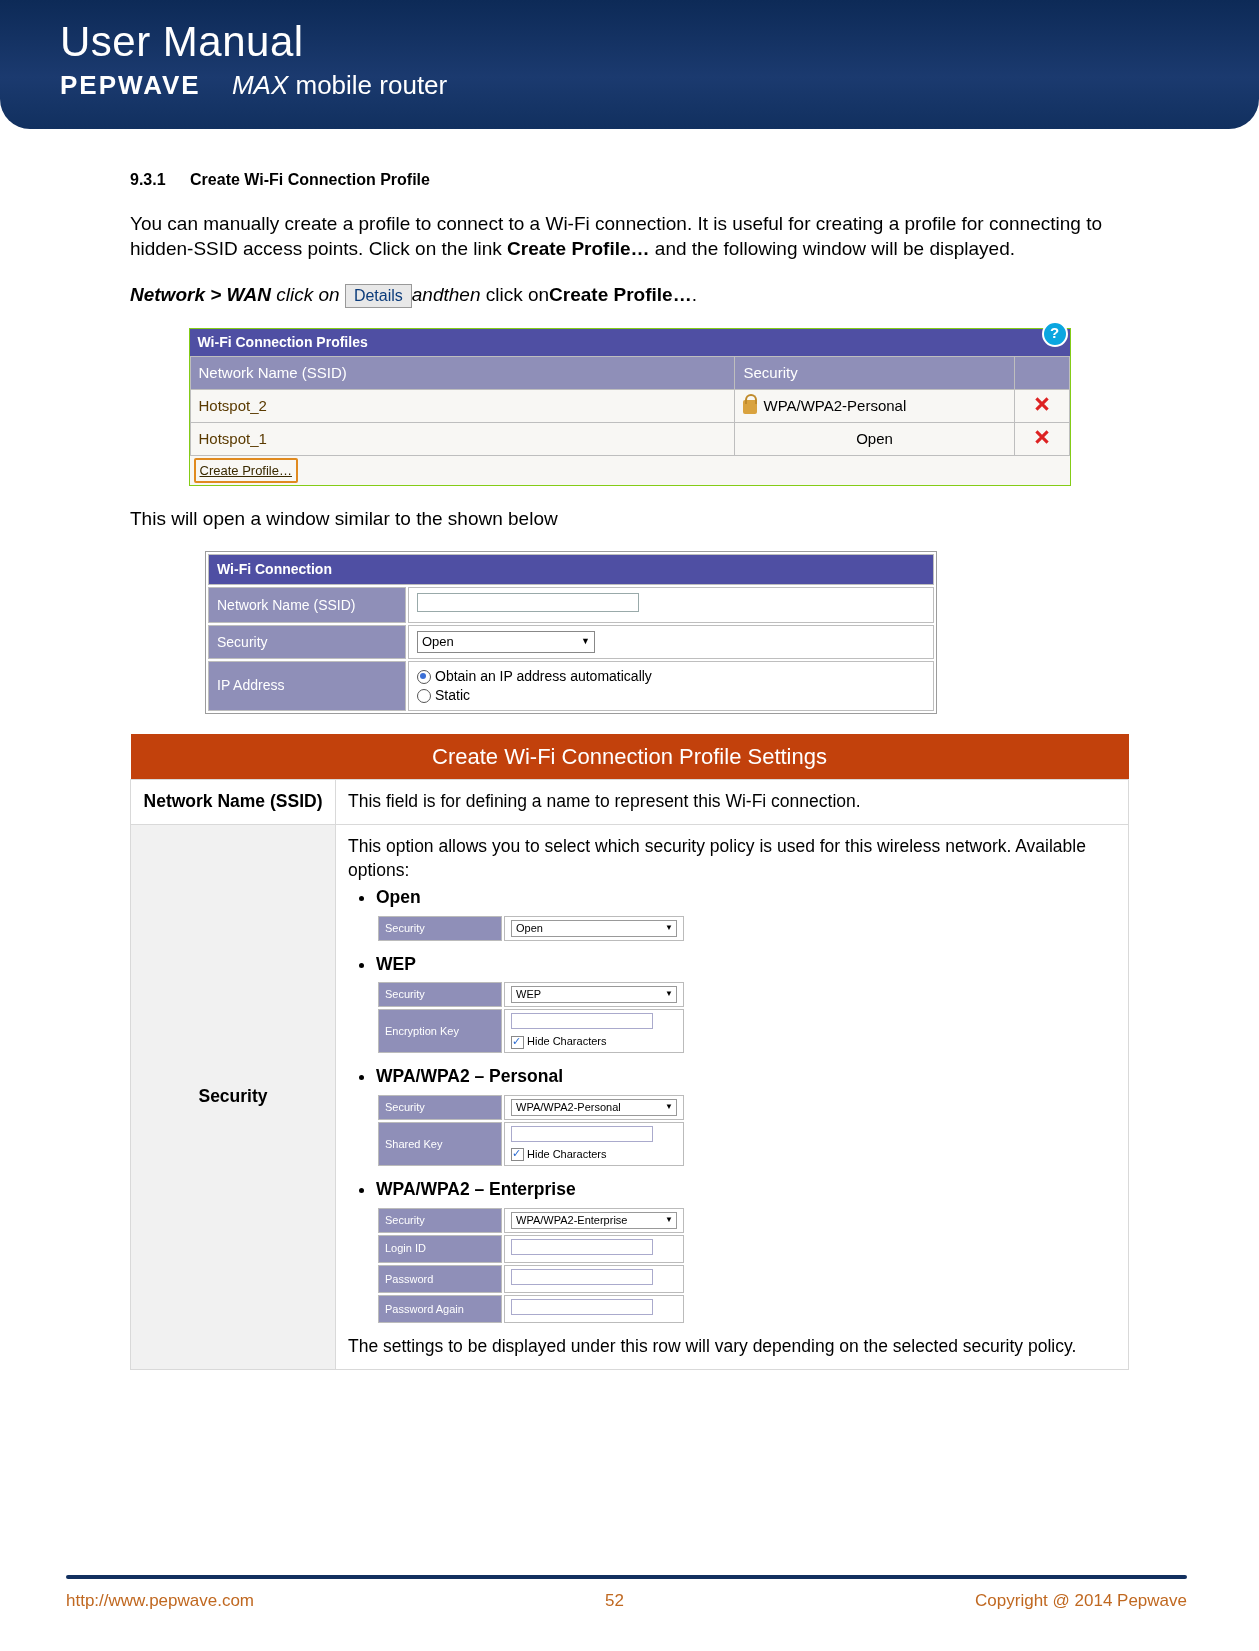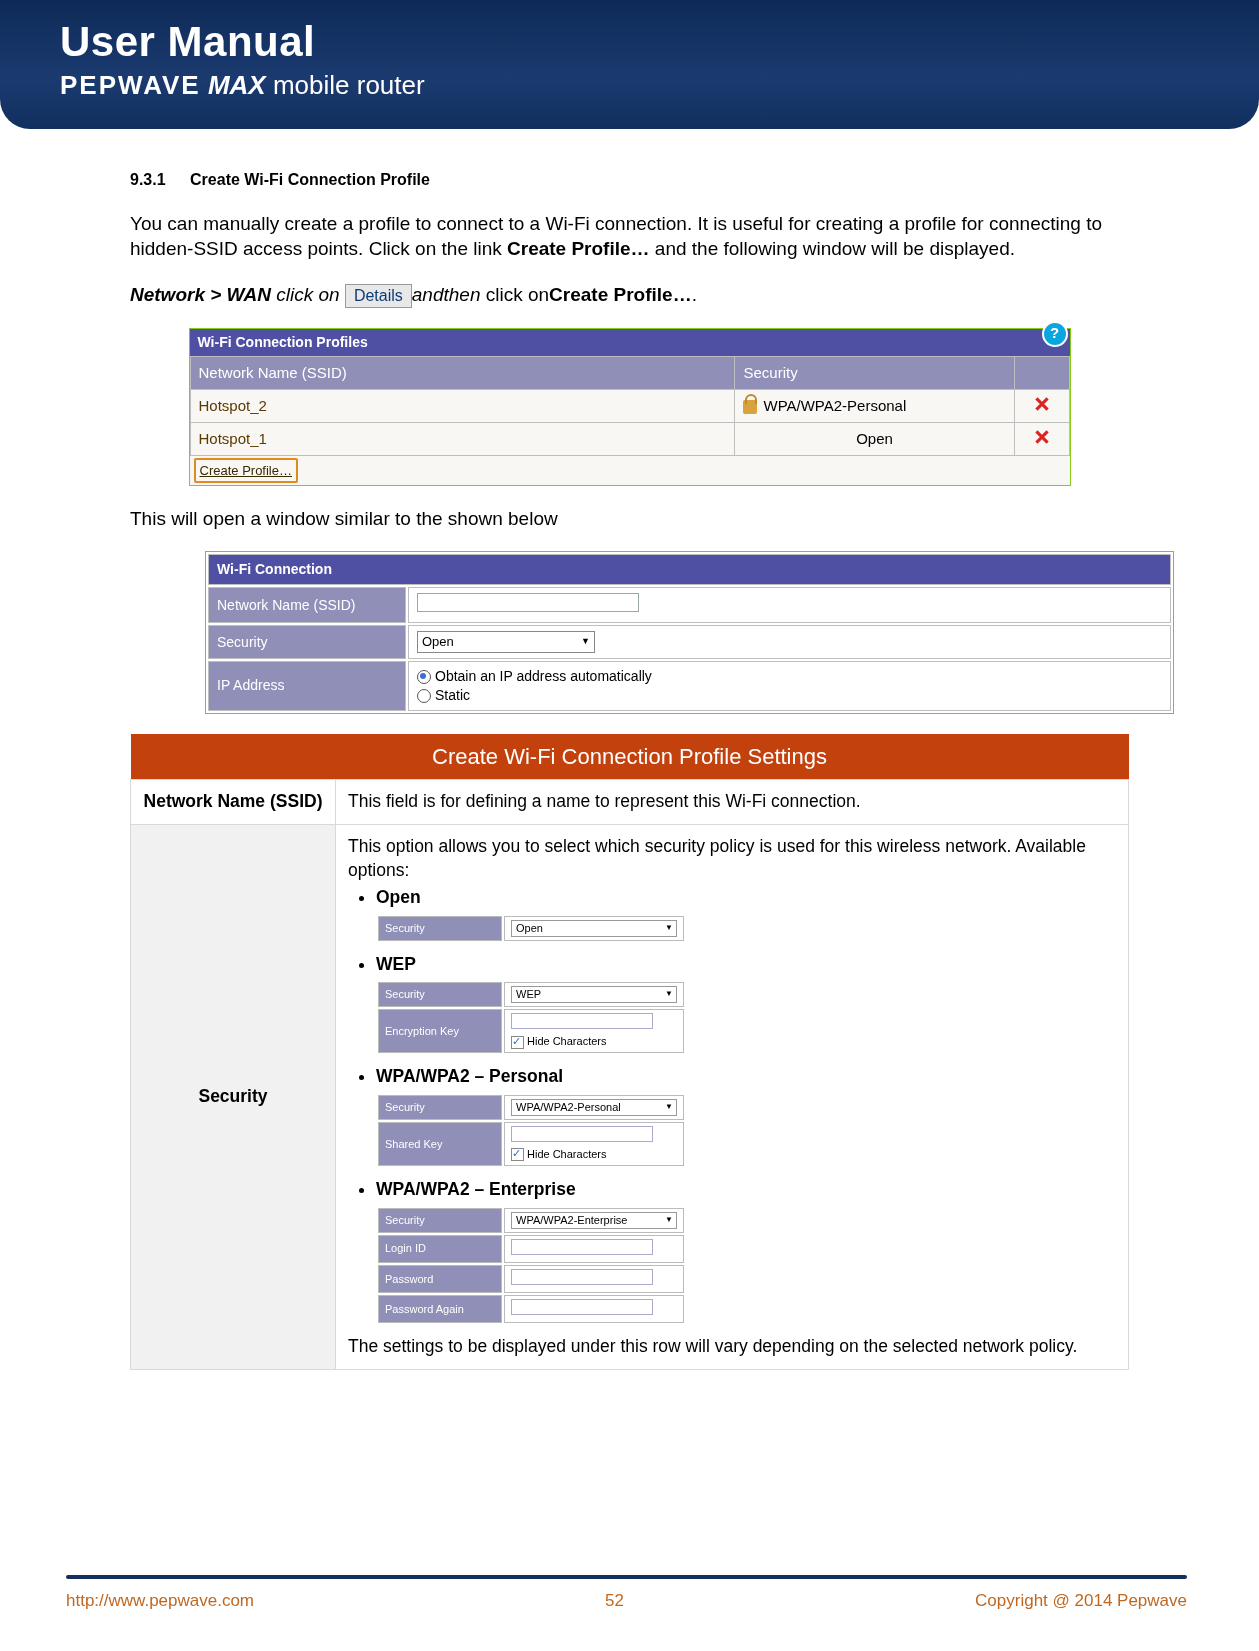--- a/index.html
+++ b/index.html
@@ -1,41 +1,41 @@
 <!DOCTYPE html>
 <html><head>
 <meta charset="utf-8">
 <style>
   body { margin:0; font-family: Arial, Helvetica, sans-serif; background:#fff; color:#000; }
   .page { width:1259px; margin:0 auto; background:#fff; position:relative; min-height:1651px; }
   .banner { background: linear-gradient(to bottom, #0d2a57 0%, #1b3a6f 60%, #11305f 100%); color:#fff; padding:18px 30px 28px 60px; border-radius:0 0 30px 30px; position:relative; margin:0 0 0 0;}
   .banner-outer { background:#fff; padding-top:0; }
   .banner::after { content:""; position:absolute; right:-10px; top:-10px; width:20px; height:20px; }
-  .um-title { font-size:42px; font-weight:bold; letter-spacing:0.5px; }
+  .um-title { font-size:42px; font-weight:normal; letter-spacing:0.5px; }
   .um-sub { font-size:26px; font-weight:normal; margin-top:4px; }
   .um-sub b { font-weight:bold; letter-spacing:2px; }
-  .um-sub i { font-style:italic; font-weight:bold; }
+  .um-sub i { font-style:italic; font-weight:normal;margin-left:24px; }
   .content { padding: 30px 130px 0 130px; font-size:19px; line-height:1.35; }
   h2.sec { font-size:16px; margin:10px 0 12px 0; }
   .sec-num { display:inline-block; margin-right:20px; }
   p { margin:20px 0; }
   .details-btn { display:inline-block; background:#e8e8e8; border:1px solid #999; padding:0 8px; font-size:16px; color:#0b3b7a; vertical-align:middle;}
   .ss { border:1px solid #84cc16; margin:10px auto 18px auto; background:#f8f7f4; font-size:15px; }
   .ss-header { background:#4f4fa3; color:#fff; padding:4px 8px; font-weight:bold; font-size:14px; position:relative;}
   .help-bubble { position:absolute; right:2px; top:-8px; width:22px; height:22px; background:#0aa6e0; border-radius:50%; color:#fff; text-align:center; font-size:15px; line-height:20px; border:2px solid #fff;}
   .ss-table { width:100%; border-collapse:collapse;}
   .ss-table td, .ss-table th { border:1px solid #bebebe; padding:6px 8px; text-align:left; font-weight:normal; font-size:15px;}
   .ss-th-row td { background:#8f8fb8; color:#fff; }
   .link { color:#5a3a00; }
   .lock-icon { display:inline-block; width:14px; height:14px; background:#d9a23e; border-radius:2px; margin-right:6px; vertical-align:middle; position:relative;}
   .lock-icon::before{content:""; position:absolute; top:-6px; left:2px; width:8px; height:8px; border:2px solid #c08a2a; border-bottom:none; border-radius:6px 6px 0 0;}
   .del-icon svg { width:14px; height:14px;}
   .create-link { display:inline-block; font-size:13px; color:#3a2a00; text-decoration:underline; padding:1px 2px;}
   .create-box { border:2px solid #e08a1f; display:inline-block; padding:0 2px; border-radius:2px;}
-  .ss2 { width:969px; margin:12px auto 20px 75px; border:1px solid #9c9c9c;}
+  .ss2 { width:732px; margin:12px auto 20px 75px; border:1px solid #9c9c9c;}
   .ss2 .lbl { background:#8f8fb8; color:#fff; width:180px; font-size:14px;}
   .ss2 td { border:1px solid #bebebe; padding:5px 8px; font-size:14px; background:#fff;}
   .ss2 .hdr td { background:#4f4fa3; color:#fff; font-weight:bold;}
   .sel { background:#fff; border:1px solid #888; font-size:13px; padding:1px 22px 1px 4px; position:relative; display:inline-block; width:150px;}
   .sel::after { content:"▼"; font-size:9px; position:absolute; right:4px; top:3px; color:#000;}
   .radio { display:inline-block; width:12px; height:12px; border:1px solid #555; border-radius:50%; vertical-align:middle; margin-right:4px; position:relative; background:#fff;}
   .radio.checked::after { content:""; position:absolute; top:2px; left:2px; width:6px; height:6px; background:#3b6fd6; border-radius:50%;}
   .txtfield { border:1px solid #9aa; background:#fff; width:220px; height:17px; display:inline-block;}
   .settings-table { width:100%; border-collapse:collapse; margin-top:4px;}
   .settings-table > tbody > tr > th.sthead { background:#c2410c; color:#fff; font-size:22px; text-align:center; padding:8px; font-weight:normal;}
@@ -219,21 +219,21 @@
                     <td class="ival"><span class="inner-txt"></span></td>
                       </tr>
                 <tr>
                         <td class="ilbl">Password Again</td>
                     <td class="ival"><span class="inner-txt"></span></td>
                       </tr>
               </tbody>
                   </table>
             </li>
           </ul>
-          <div>The settings to be displayed under this row will vary depending on the selected network policy.</div>
+          <div>The settings to be displayed under this row will vary depending on the selected security policy.</div>
         </td>
       </tr>
       </tbody>
     </table>
 
   </div>
 
   <div class="footer">
     <div class="footer-line"></div>
     <span class="url">http://www.pepwave.com</span>

